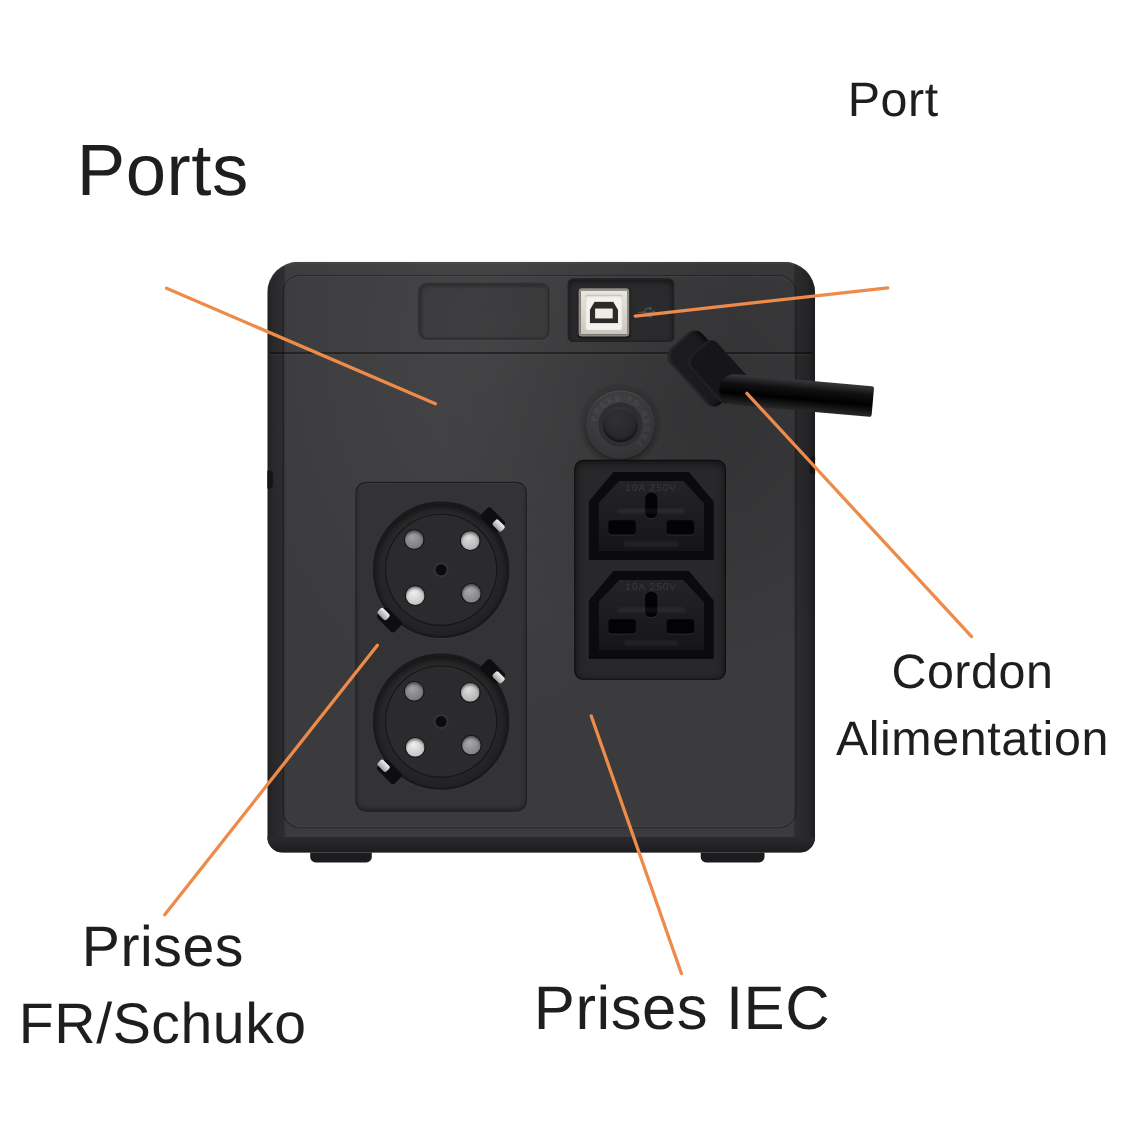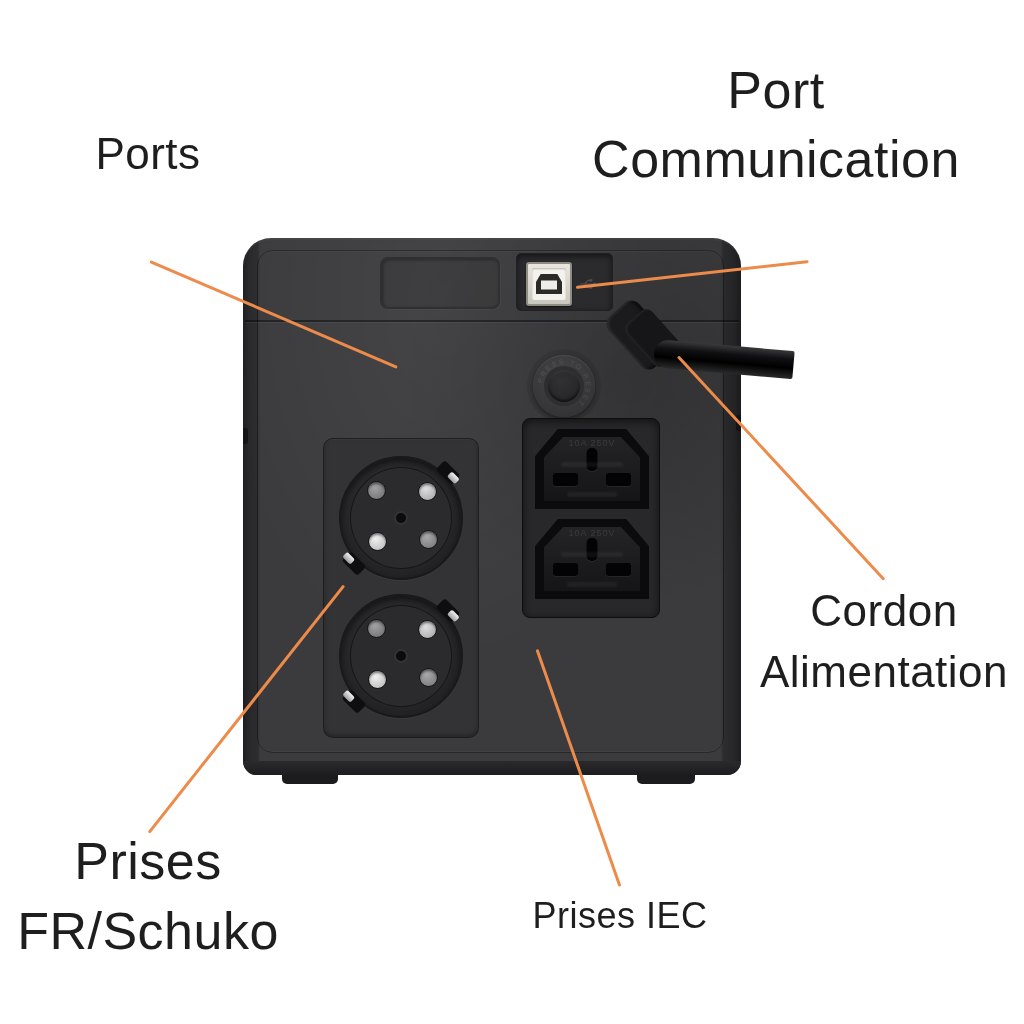--- a/index.html
+++ b/index.html
@@ -7,25 +7,25 @@
     --face:#3a3a3c; --side:#28282a; --recess:#2b2b2d; --panel:#323234;
   }
   *{margin:0;padding:0;box-sizing:border-box;}
   html,body{width:1024px;height:1024px;}
   body{background:var(--bg);font-family:"Liberation Sans",sans-serif;position:relative;overflow:hidden;}
   .canvas{position:absolute;inset:0;width:1024px;height:1024px;background:var(--bg);}
 
   
   .label{position:absolute;text-align:center;color:var(--ink);font-weight:400;letter-spacing:.5px;}
   .label .lline{display:block;}
-  .label-rj{left:8px;top:120px;width:280px;font-size:44px;line-height:68px;}
-  .label-usb{left:564px;top:56px;width:424px;font-size:52px;line-height:69px;}
+  .label-rj{left:8px;top:120px;width:280px;font-size:66px;line-height:68px;}
+  .label-usb{left:600px;top:56px;width:424px;font-size:44px;line-height:69px;}
   .label-cord{left:744px;top:580px;width:280px;font-size:44px;line-height:61px;}
   .label-schuko{left:0px;top:826px;width:296px;font-size:52px;line-height:70px;}
-  .label-iec{left:470px;top:886px;width:300px;font-size:36px;line-height:60px;}
+  .label-iec{left:470px;top:886px;width:300px;font-size:56px;line-height:60px;}
 
   
   .ann-layer{position:absolute;inset:0;}
   .ann-line{position:absolute;height:3px;border-radius:2px;transform-origin:0 50%;}
 
   
   .device{position:absolute;left:243px;top:238px;width:498px;height:537px;
     border-radius:28px 28px 14px 14px;
     background:
       radial-gradient(circle at 78% 26%, rgba(0,0,0,.16), transparent 42%),
@@ -259,21 +259,20 @@
       <div class="ann-line" style="left: 678px; top: 354.5px; width: 303.587px; transform: rotate(0.825004rad); background: rgb(237, 139, 74);"></div>
       <div class="ann-line" style="left: 344px; top: 583.5px; width: 314.697px; transform: rotate(2.23909rad); background: rgb(237, 139, 74);"></div>
       <div class="ann-line" style="left: 537px; top: 647.5px; width: 251.114px; transform: rotate(1.23393rad); background: rgb(237, 139, 74);"></div>
     </div>
 
   <div class="label label-rj">
     <span class="lline">Ports</span>
   </div>
   <div class="label label-usb">
     <span class="lline">Port</span>
-    <span class="lline">Communication</span>
   </div>
   <div class="label label-schuko">
     <span class="lline">Prises</span>
     <span class="lline">FR/Schuko</span>
   </div>
   <div class="label label-cord">
     <span class="lline">Cordon</span>
     <span class="lline">Alimentation</span>
   </div>
   <div class="label label-iec">

